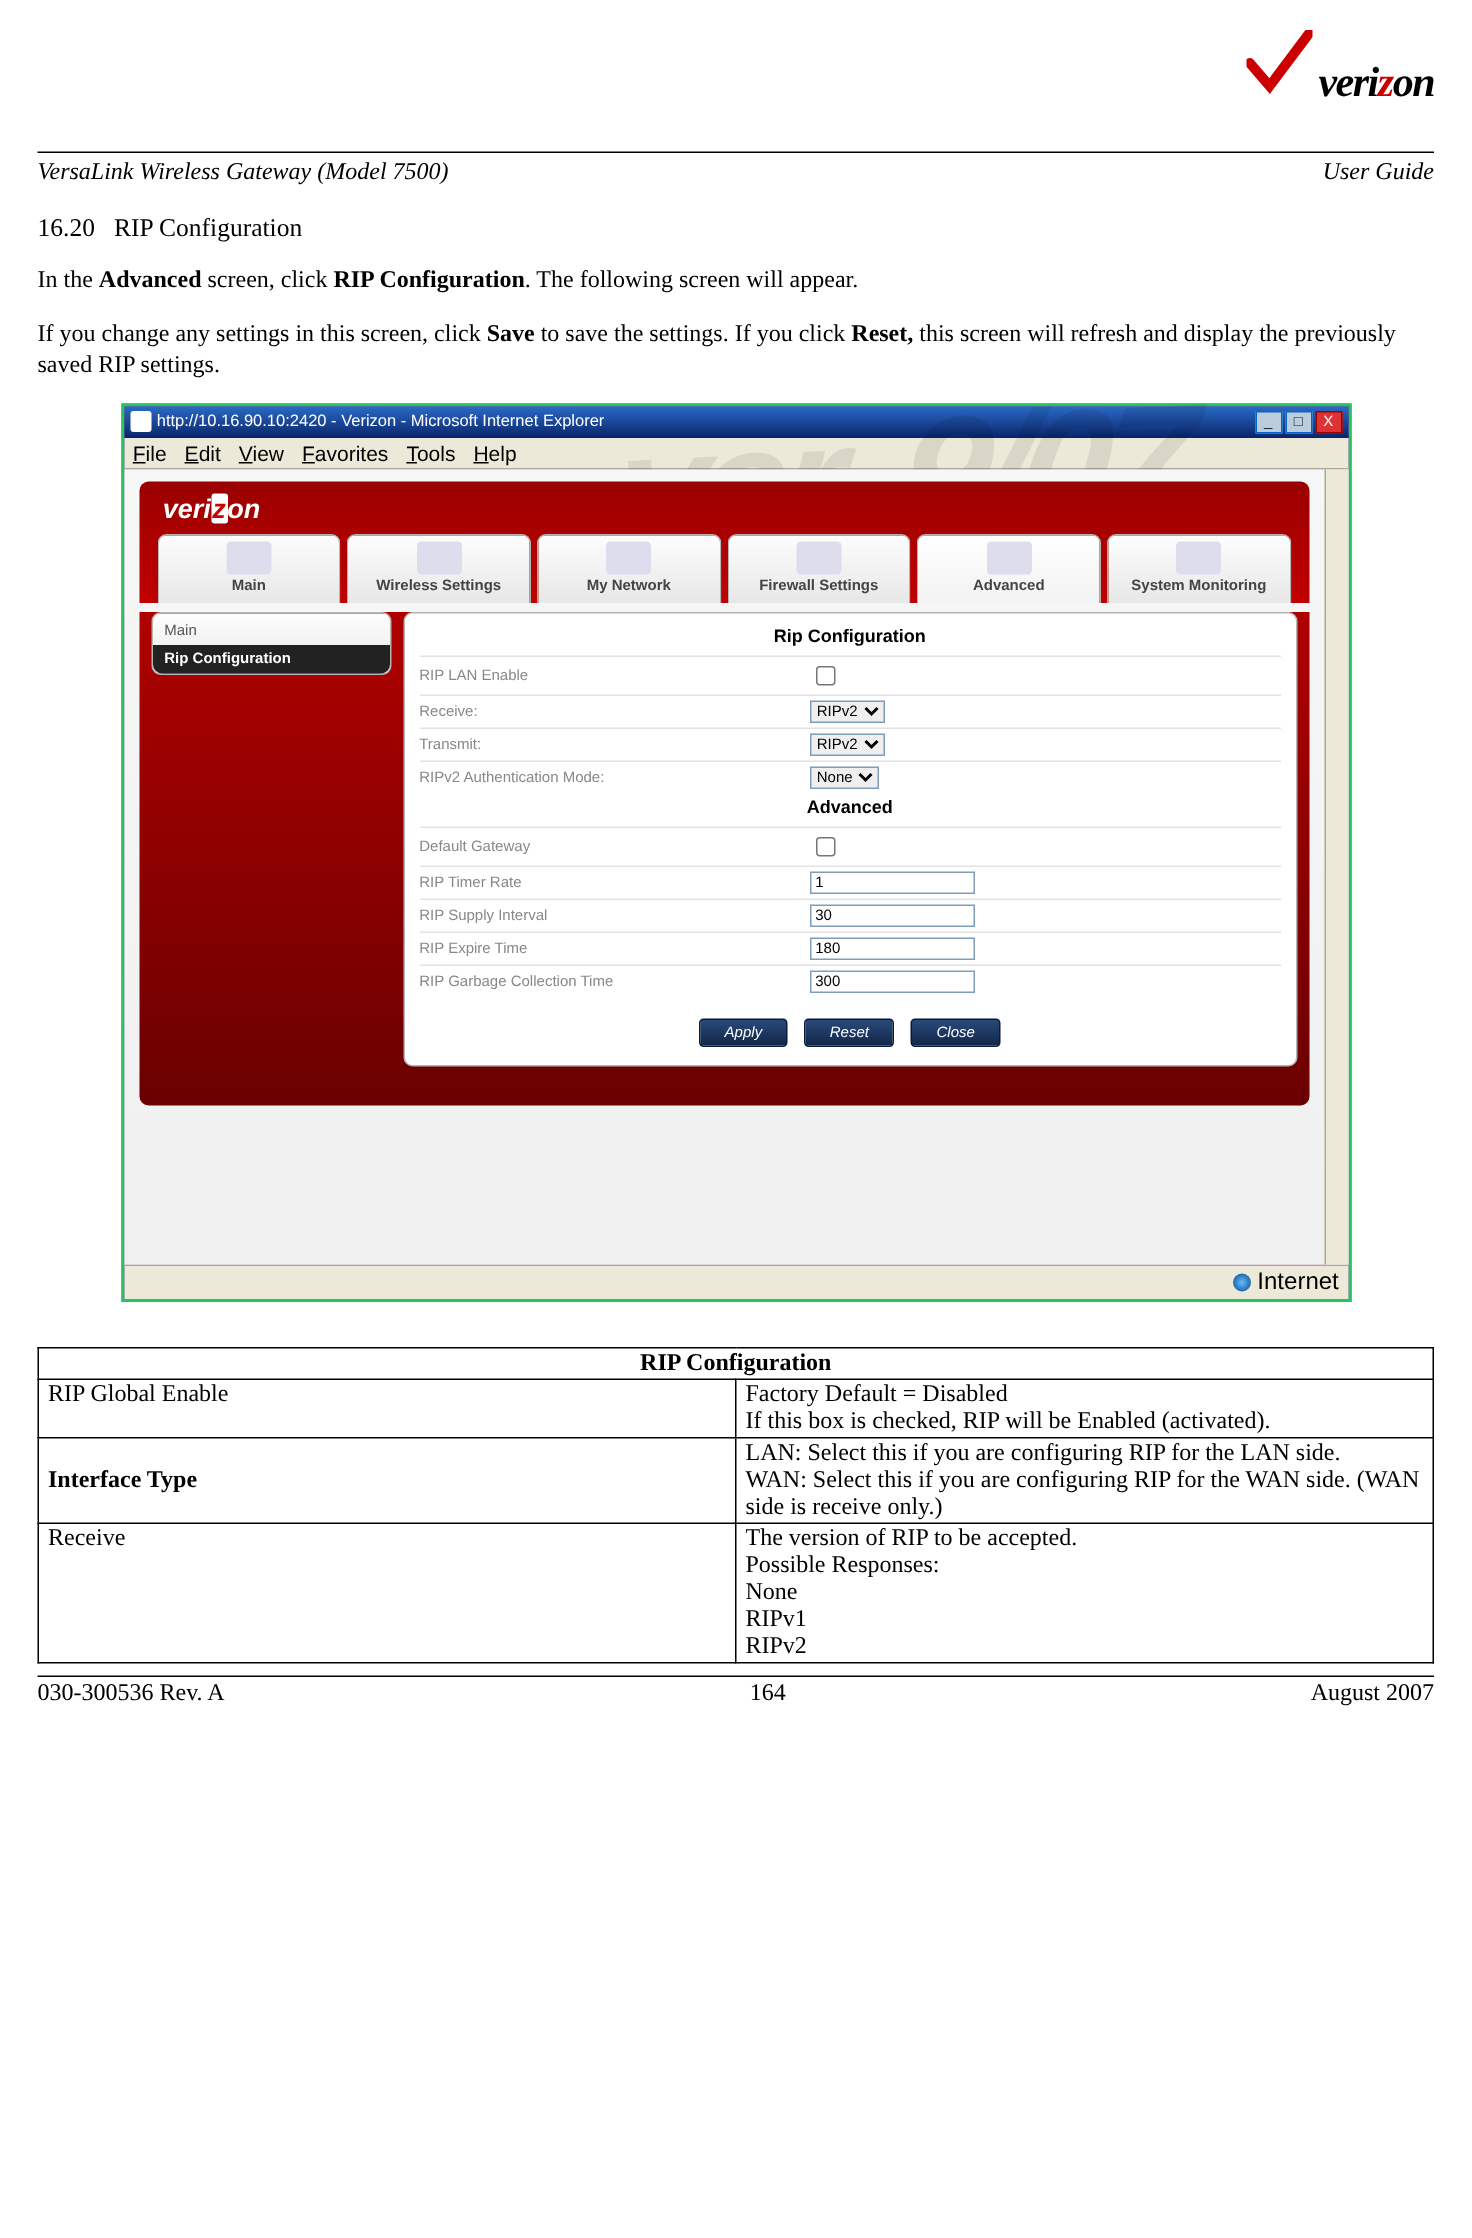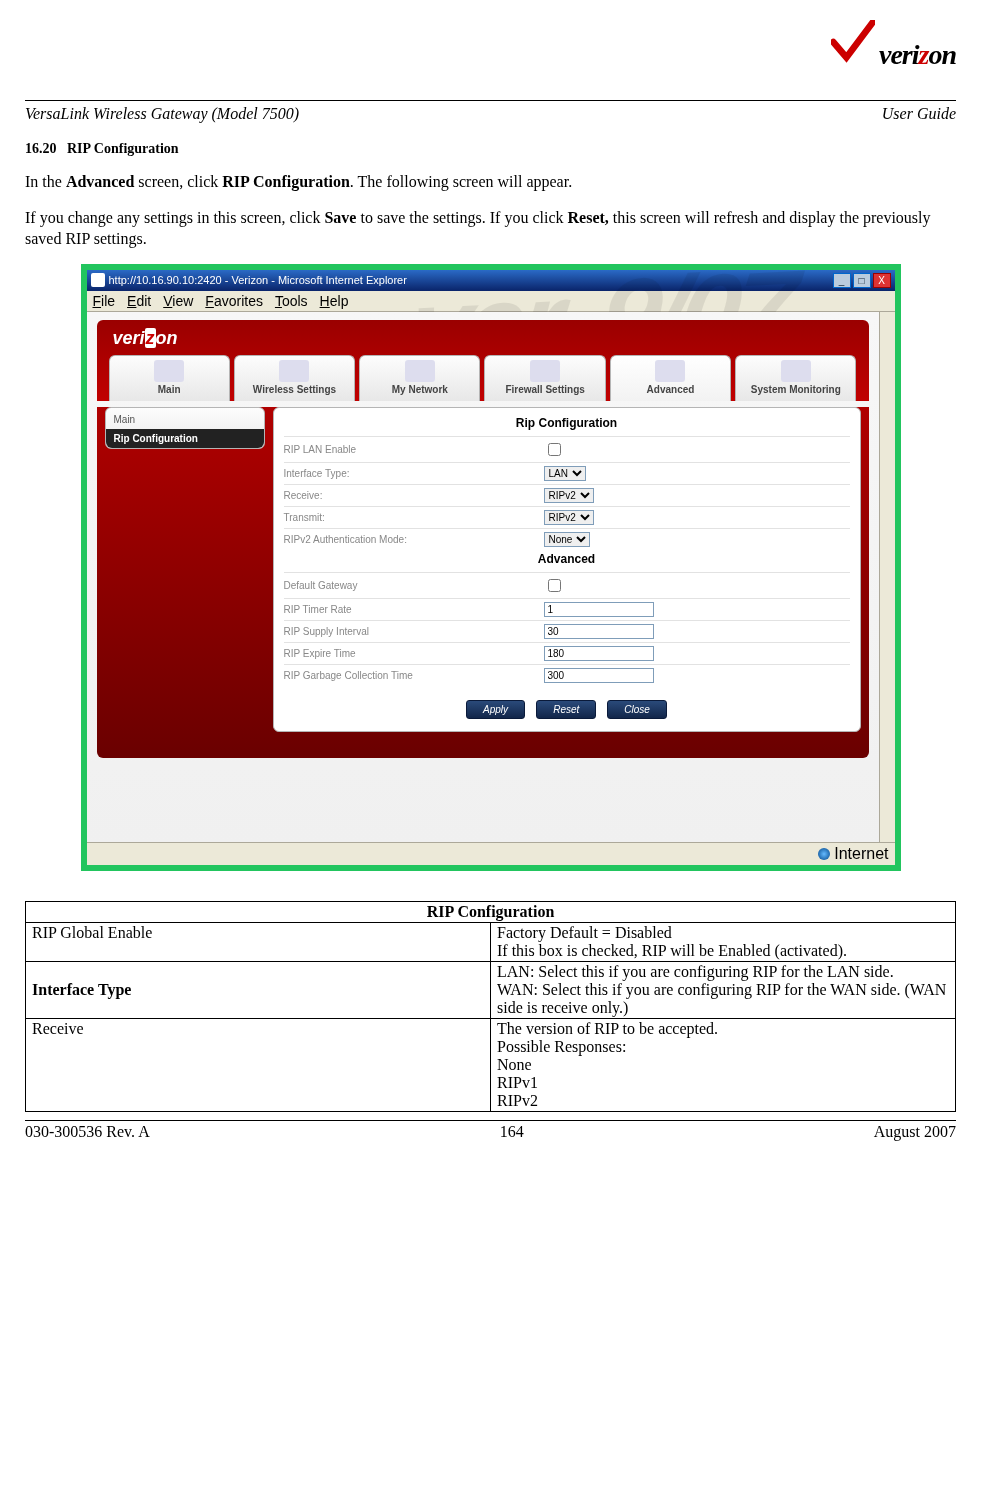--- a/index.html
+++ b/index.html
@@ -40,32 +40,32 @@
   .header-line {
     border-top: 1px solid #000;
     display: flex;
     justify-content: space-between;
     padding-top: 4px;
     font-style: italic;
     margin-bottom: 18px;
     margin-top: 29px;
   }
   h2.section-title {
-    font-size: 14px;
-    font-weight: bold;
+    font-size: 17px;
+    font-weight: normal;
     margin: 10px 0 14px 0;
   }
   p { margin: 0 0 14px 0; line-height: 1.35; }
   .bold { font-weight: bold; }
 
   
   .ie-window {
     width: 820px;
     margin: 4px auto 30px auto;
-    border: 6px solid #22c55e;
+    border: 2px solid #22c55e;
     font-family: Tahoma, Arial, sans-serif;
     font-size: 11px;
     background: #a21caf;
   }
   .ie-titlebar {
     background: linear-gradient(#2a6ac6, #0a246a);
     color: #fff;
     padding: 3px 4px;
     display: flex;
     align-items: center;
@@ -332,24 +332,20 @@
                   <span class="current">Rip Configuration</span>
                 </div>
               </div>
               <div class="panel">
                 <h4>Rip Configuration</h4>
                 <div class="form-row">
                     <div class="lbl">RIP LAN Enable</div>
                     <div class="ctl"><input type="checkbox" style=""></div>
                   </div>
                 <div class="form-row">
-                    <div class="lbl">Interface Type:</div>
-                    <div class="ctl"><select><option>LAN</option></select></div>
-                  </div>
-                <div class="form-row">
                     <div class="lbl">Receive:</div>
                     <div class="ctl"><select><option>RIPv2</option></select></div>
                   </div>
                 <div class="form-row">
                     <div class="lbl">Transmit:</div>
                     <div class="ctl"><select><option>RIPv2</option></select></div>
                   </div>
                 <div class="form-row">
                     <div class="lbl">RIPv2 Authentication Mode:</div>
                     <div class="ctl"><select><option>None</option></select></div>

